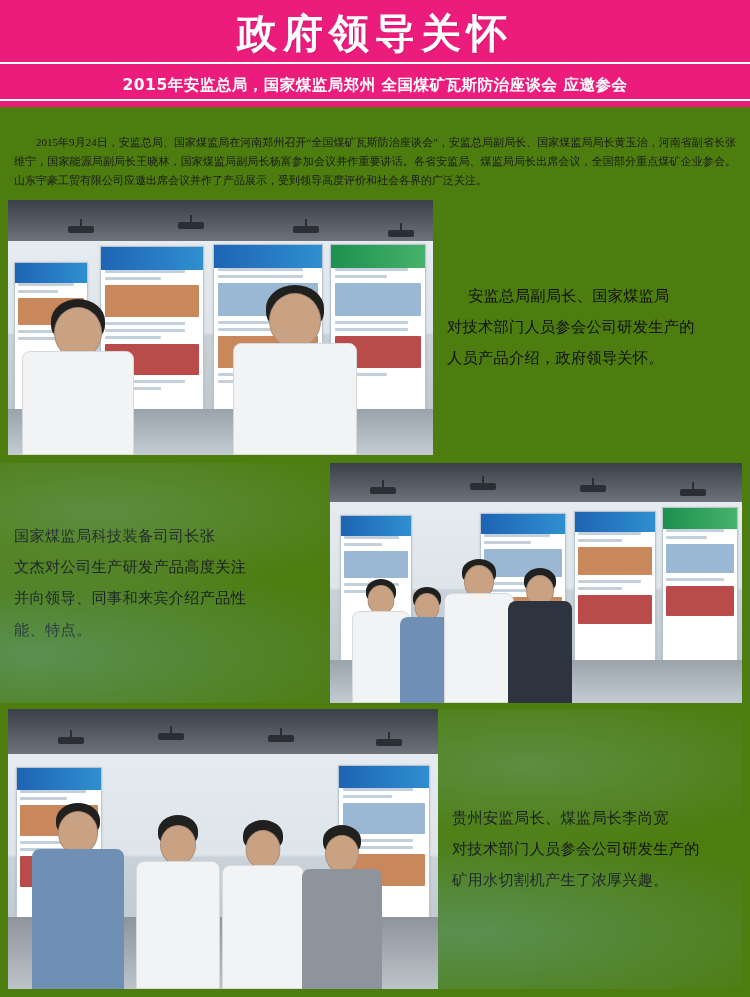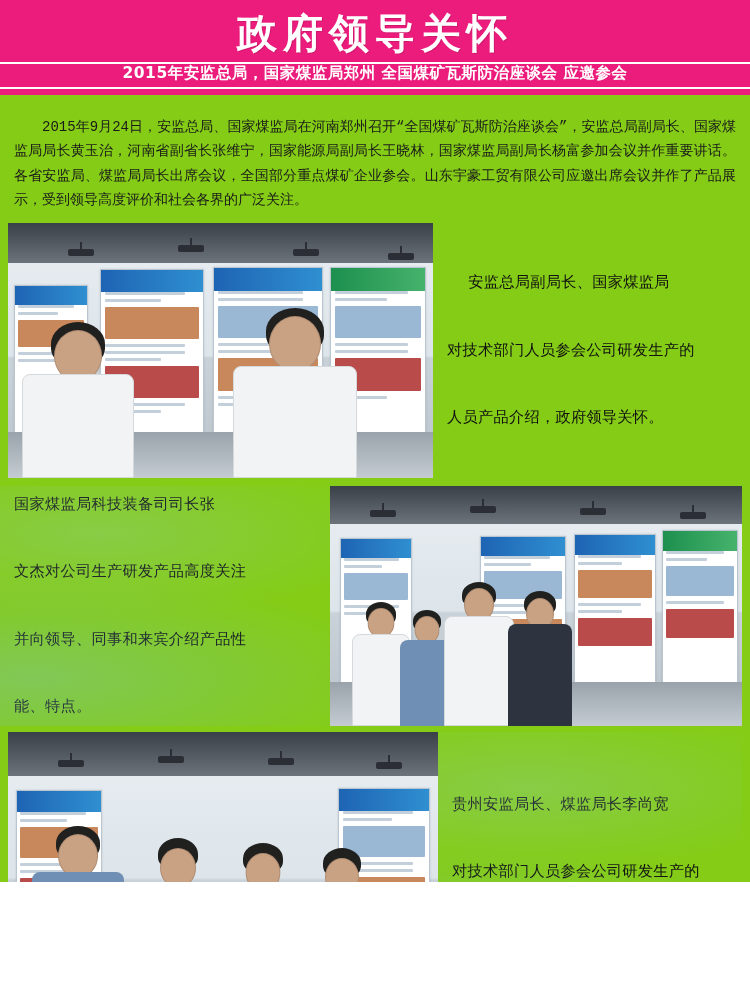--- a/index.html
+++ b/index.html
@@ -4,23 +4,23 @@
 <style>
   * { box-sizing: border-box; }
   html, body {
     margin: 0; padding: 0;
     width: 750px; height: 997px;
     background: #ffffff;
     font-family: "DejaVu Sans", "Liberation Sans", sans-serif;
   }
   #page {
     position: relative;
-    width: 750px; height: 882px;
+    width: 750px; height: 997px;
     overflow: hidden;
-    background: #84cc16;
+    background: #4d7c0f;
   }
 
   
   .header {
     width: 750px;
     background: #ec1c7d;
     padding: 10px 0 6px 0;
     text-align: center;
   }
   .header-title {
@@ -29,58 +29,57 @@
     font-weight: bold;
     letter-spacing: 6px;
     line-height: 1.15;
     font-family: "DejaVu Sans", "Liberation Sans", sans-serif;
     text-shadow: 1px 1px 0 rgba(0,0,0,0.12);
   }
   .header-sub-wrap {
     margin-top: 6px;
     border-top: 2px solid #ffffff;
     border-bottom: 2px solid #ffffff;
-    padding: 0 0 4px 0;
+    padding: 12px 0 4px 0;
   }
   .header-sub {
     color: #ffffff;
     font-size: 15.5px;
     font-weight: bold;
     letter-spacing: 0.5px;
     line-height: 1.2;
   }
 
   
   .intro {
-    padding: 20px 14px 10px 14px;
-    font-size: 14px;
+    padding: 26px 14px 10px 14px;
+    font-size: 11px;
     line-height: 1.75;
     color: #1a1a1a;
     text-align: justify;
     text-indent: 2em;
-    font-family: Liberation Mono, monospace;
+    font-family: Liberation Serif, serif;
   }
 
   
   .block {
     position: relative;
     width: 750px;
     display: flex;
     align-items: stretch;
   }
   .caption {
     font-size: 15.2px;
     line-height: 2.05;
     color: #111111;
     letter-spacing: 0.3px;
     display: flex;
     flex-direction: column;
     justify-content: center;
     padding: 0 14px;
-    gap: 36px;
   }
   .caption .line { white-space: nowrap; }
   .caption.indent .line:first-child { text-indent: 1.4em; }
 
   
   .photo {
     position: relative;
     overflow: hidden;
     background: #cfd6dc;
   }

